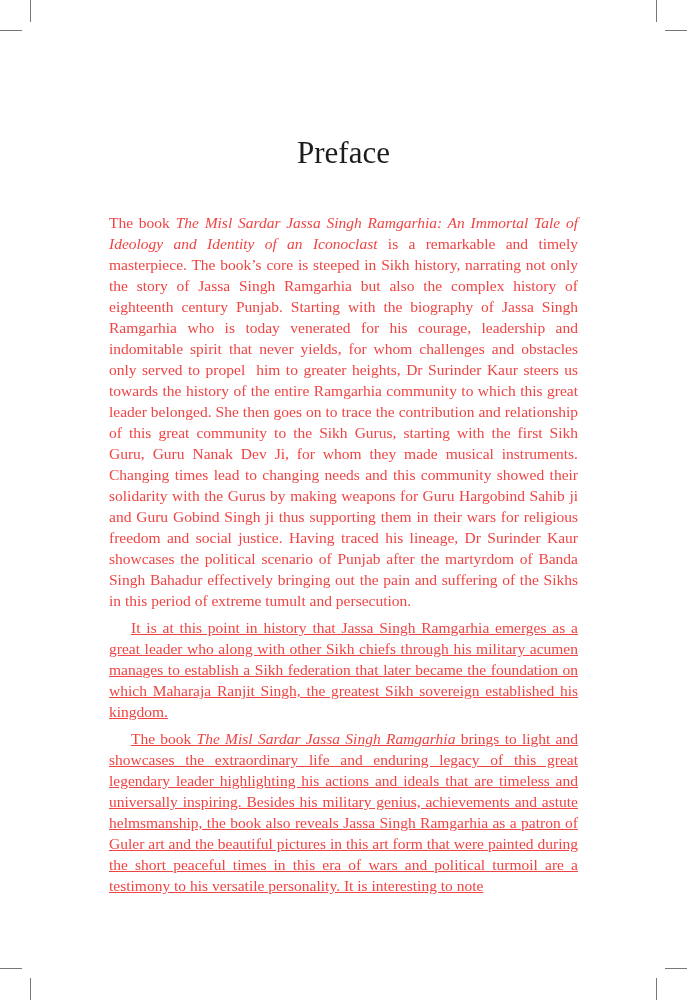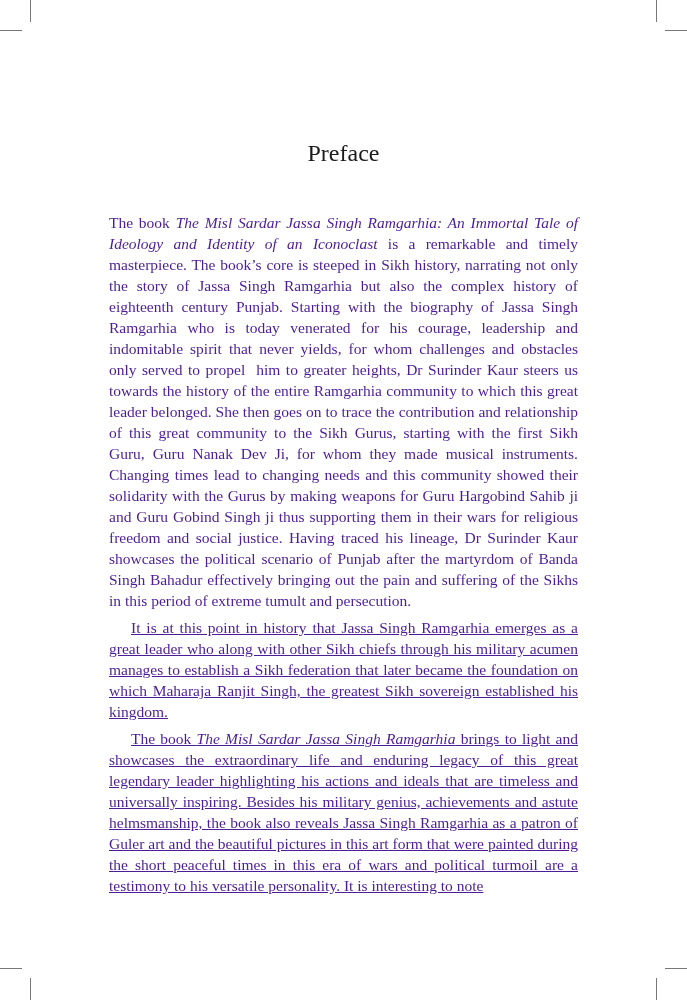--- a/index.html
+++ b/index.html
@@ -26,33 +26,33 @@
   .crop.bl-v { left: 30px;  top: 978px; }
   .crop.br-h { left: 665px; top: 968px; }
   .crop.br-v { left: 656px; top: 978px; }
 
   .content {
     position: absolute;
     left: 109px; top: 131px;
     width: 469px;
   }
   h1.page-title {
-    font-size: 24px;
+    font-size: 31px;
     font-weight: normal;
     text-align: center;
     color: #1c1c1c;
     margin: 0 0 37px 0;
     line-height: 44px;
   }
   .bodytext p {
     margin: 0 0 6px 0;
     font-size: 15.5px;
     line-height: 21px;
     text-align: justify;
-    color: #4c1d95;
+    color: #ef4444;
     hyphens: none;
   }
   .bodytext p.indent { text-indent: 22px; text-decoration: underline; }
   .italic { font-style: italic; }
 </style>
 </head>
 <body>
 
 <div class="page">
 

